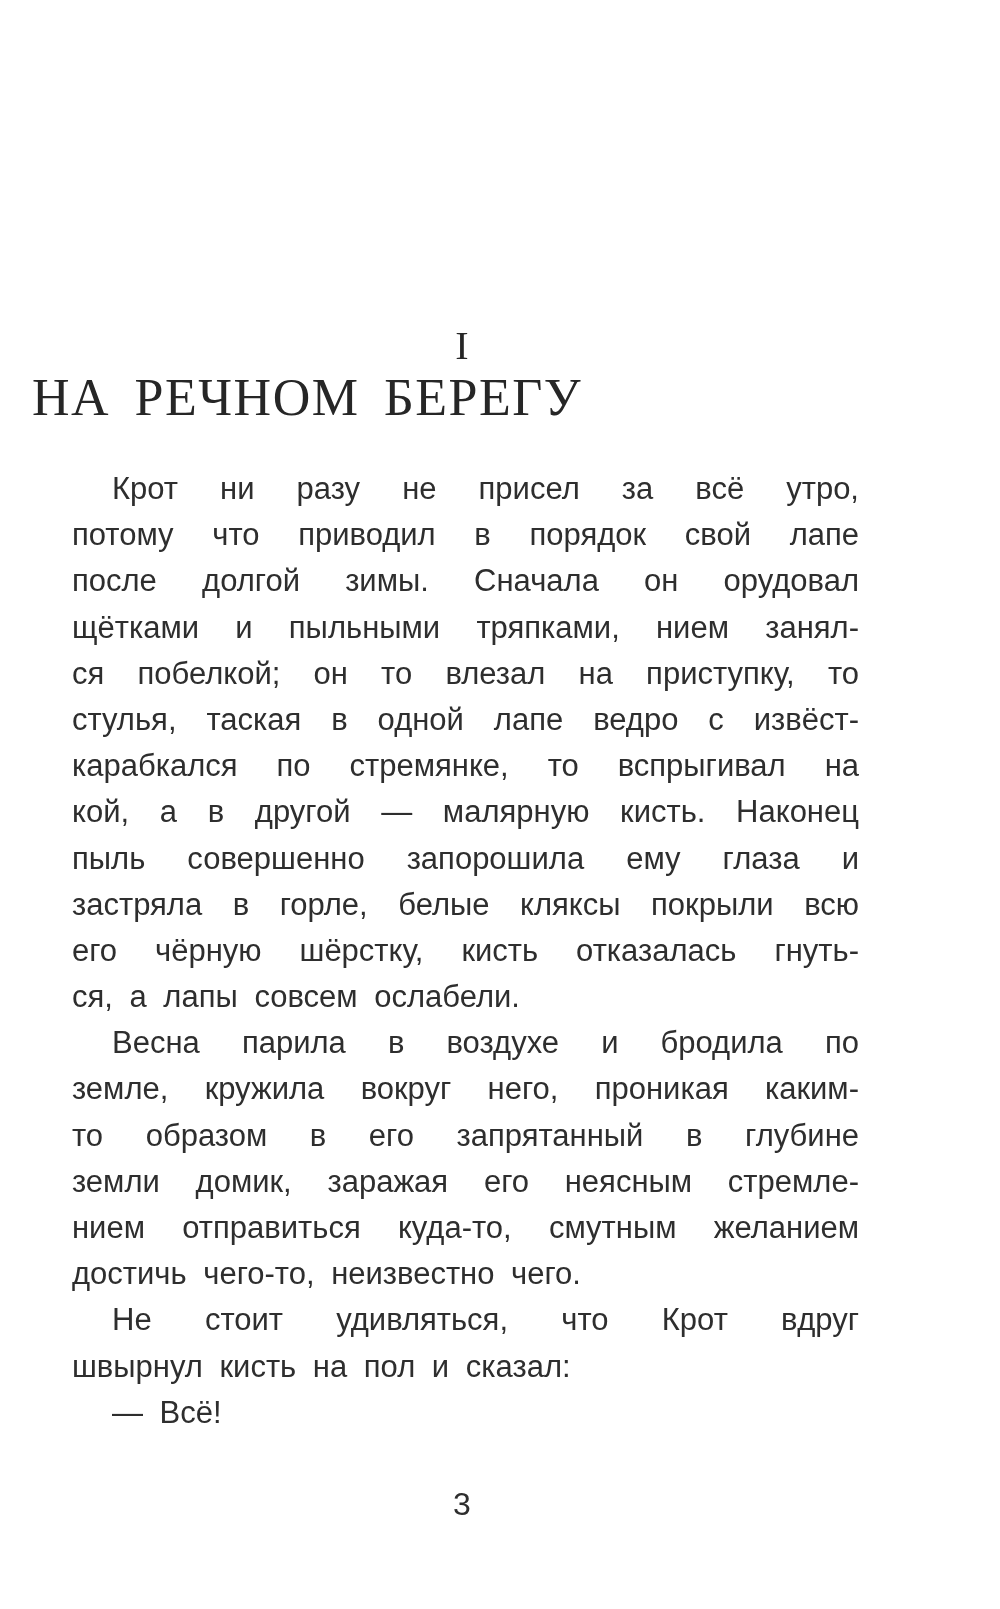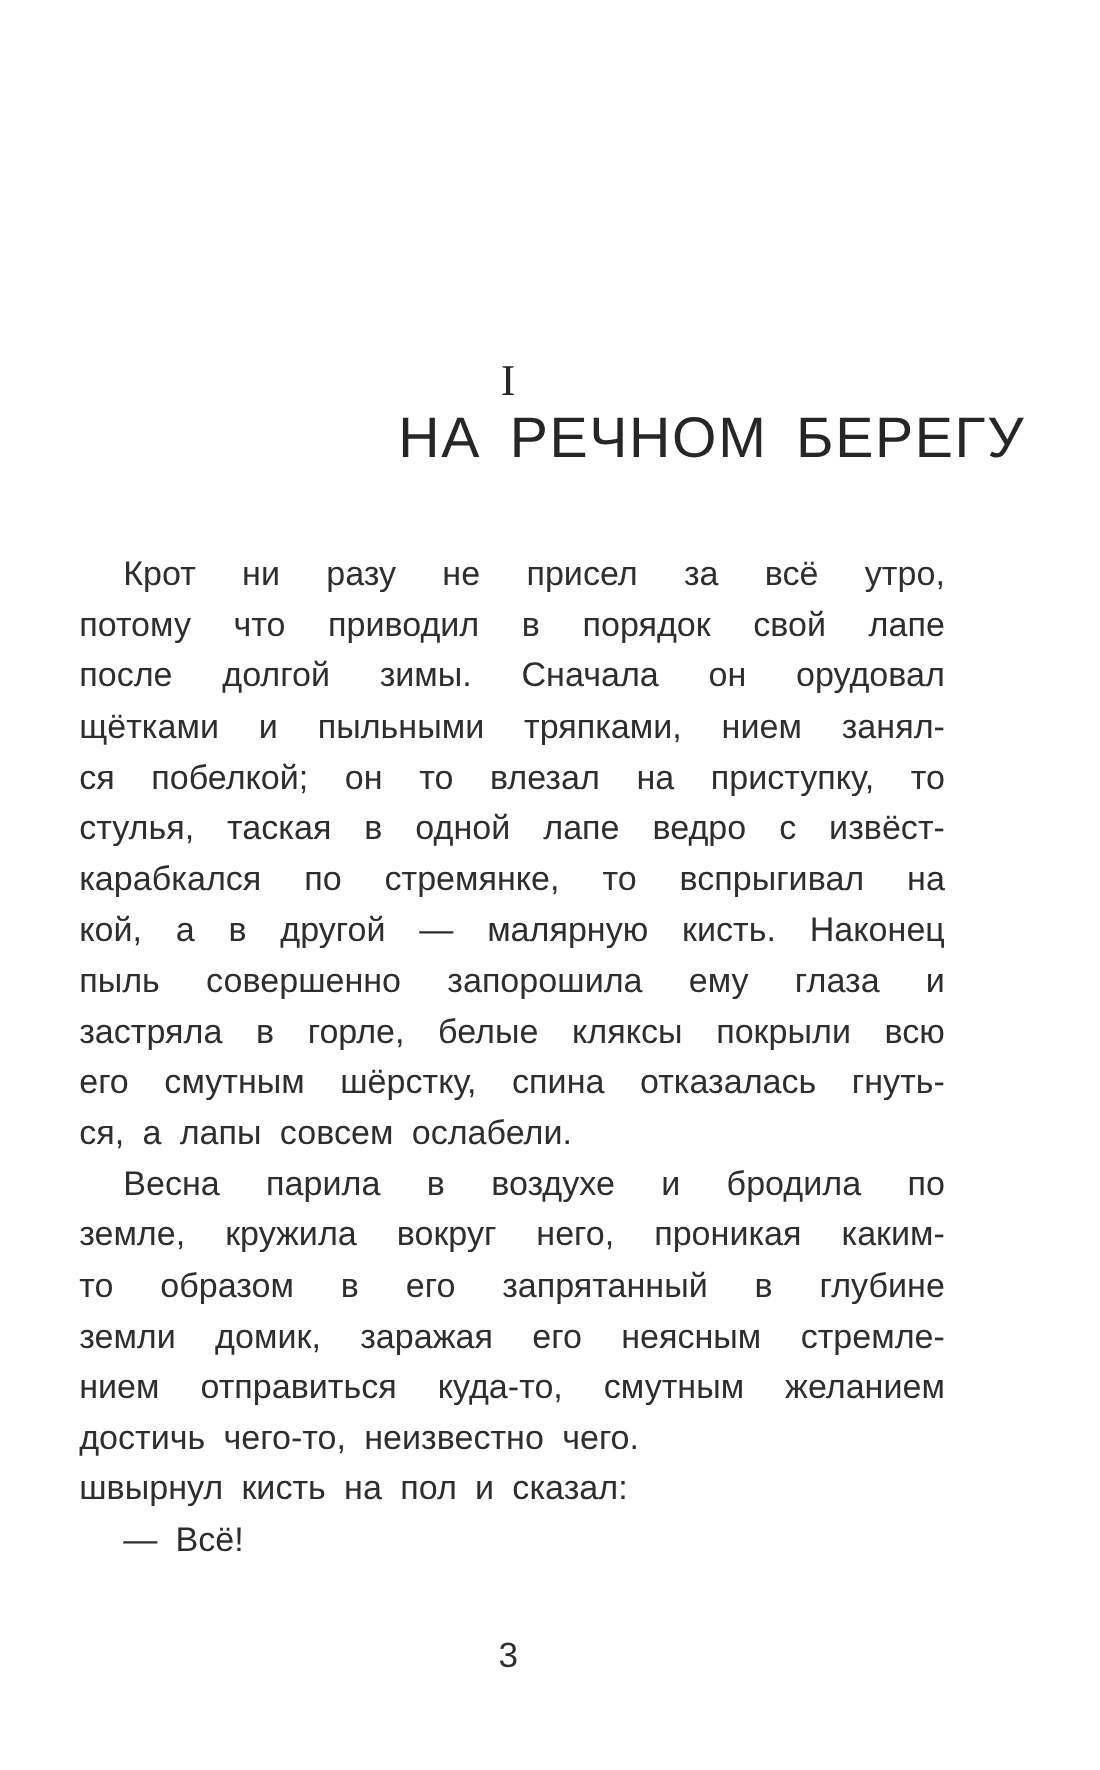--- a/index.html
+++ b/index.html
@@ -30,38 +30,38 @@
       font-family: "Liberation Serif", "DejaVu Serif", serif;
       font-size: 40px;
       line-height: 48px;
       color: #262626;
     }
     .chapter-title {
       position: absolute;
       left: 0;
       width: 932px;
       top: 368px;
-      text-align: right;
-      font-family: Liberation Sans, sans-serif;
+      text-align: left;
+      font-family: Liberation Serif, serif;
       font-size: 52px;
       line-height: 60px;
       letter-spacing: 1.5px;
       word-spacing: 10px;
       color: #262626;
       white-space: nowrap;
+      padding-left: 32px;
     }
     .body-text {
       position: absolute;
       left: 72px;
       top: 466px;
       width: 787px;
       font-family: "Liberation Sans", "DejaVu Sans", sans-serif;
       font-size: 31px;
       color: #2e2e2e;
-      margin-top: 33px;
     }
     .line {
       display: block;
       height: 46.2px;
       line-height: 46.2px;
       white-space: nowrap;
       text-align: justify;
       text-align-last: justify;
       transform-origin: left center;
     }
@@ -102,34 +102,35 @@
       <span class="line indent">Крот ни разу не присел за всё утро,</span>
       <span class="line">потому что приводил в порядок свой лапе</span>
       <span class="line">после долгой зимы. Сначала он орудовал</span>
       <span class="line">щётками и пыльными тряпками, нием занял-</span>
       <span class="line">ся побелкой; он то влезал на приступку, то</span>
       <span class="line">стулья, таская в одной лапе ведро с извёст-</span>
       <span class="line">карабкался по стремянке, то вспрыгивал на</span>
       <span class="line">кой, а в другой — малярную кисть. Наконец</span>
       <span class="line">пыль совершенно запорошила ему глаза и</span>
       <span class="line">застряла в горле, белые кляксы покрыли всю</span>
-      <span class="line">его смутным шёрстку, спина отказалась гнуть-</span>
+      <span class="line">его чёрную шёрстку, кисть отказалась гнуть-</span>
       <span class="line last">ся, а лапы совсем ослабели.</span>
     </div>
 
     <div>
       <span class="line indent">Весна парила в воздухе и бродила по</span>
       <span class="line">земле, кружила вокруг него, проникая каким-</span>
       <span class="line">то образом в его запрятанный в глубине</span>
       <span class="line">земли домик, заражая его неясным стремле-</span>
       <span class="line">нием отправиться куда-то, смутным желанием</span>
       <span class="line last">достичь чего-то, неизвестно чего.</span>
     </div>
 
     <div>
+      <span class="line indent">Не стоит удивляться, что Крот вдруг</span>
       <span class="line last">швырнул кисть на пол и сказал:</span>
     </div>
 
     <div>
       <span class="line last dialogue">— Всё!</span>
     </div>
 
   </div>
 
   <div class="page-number">3</div>

